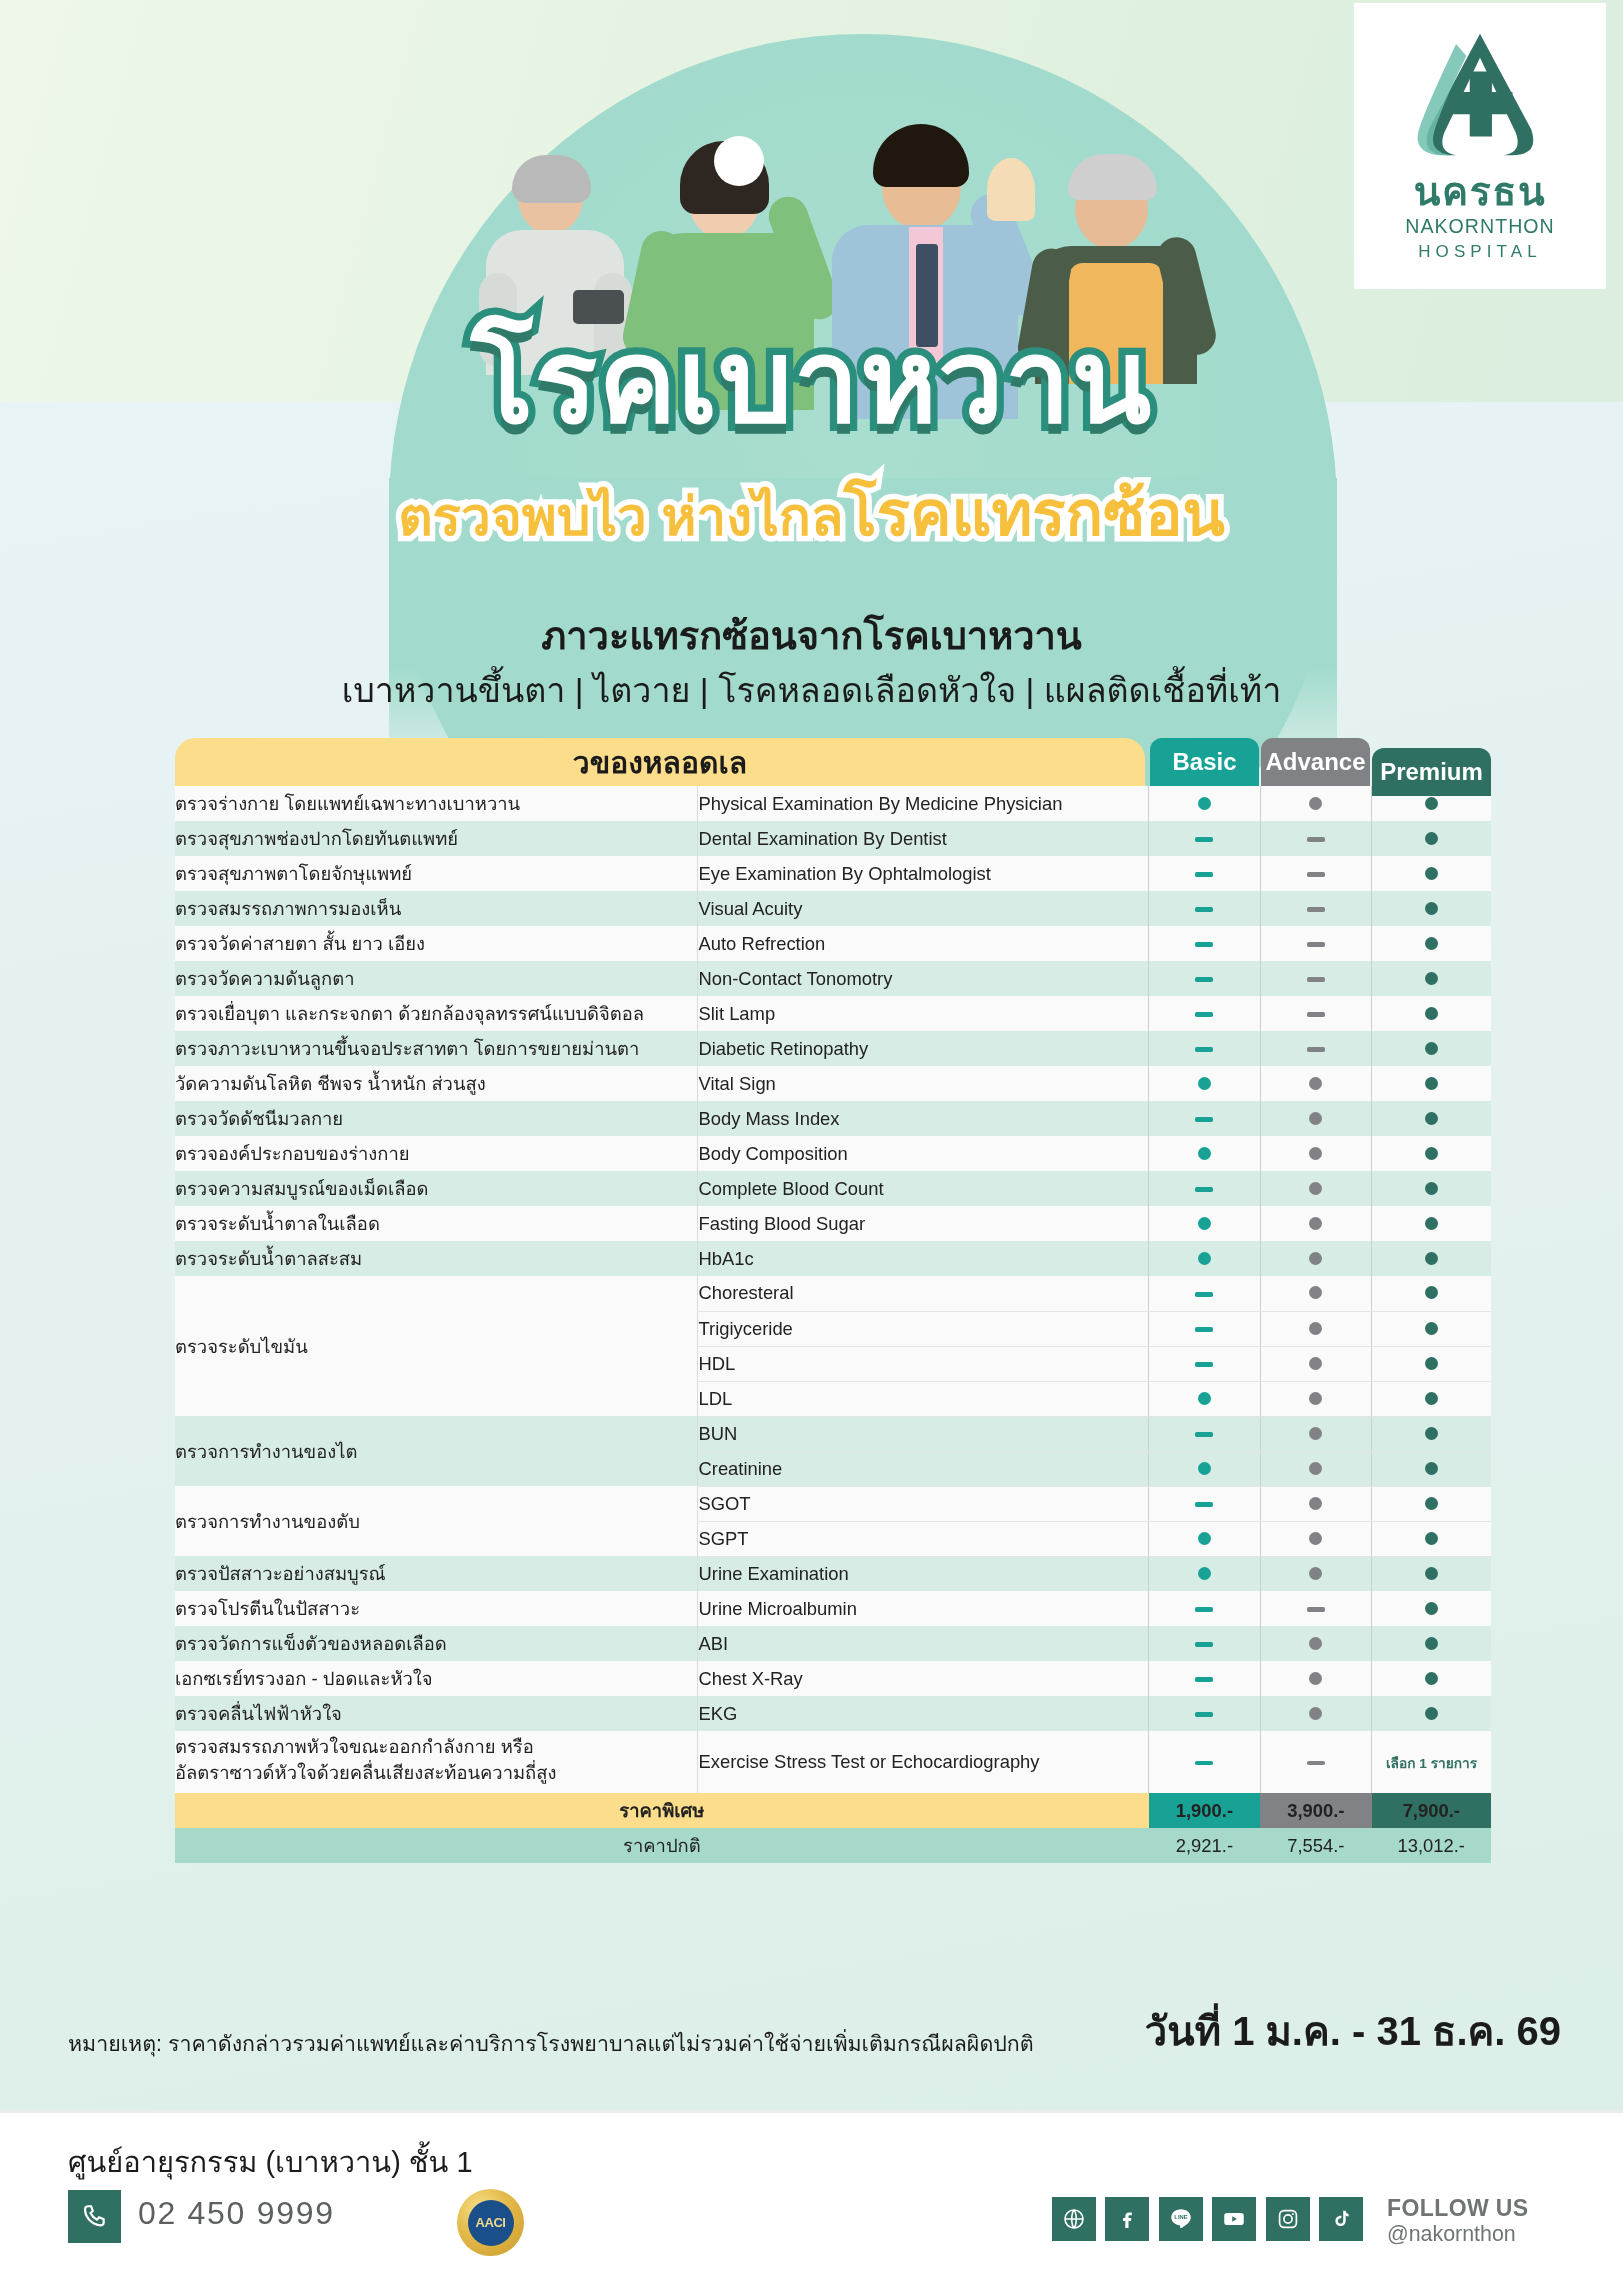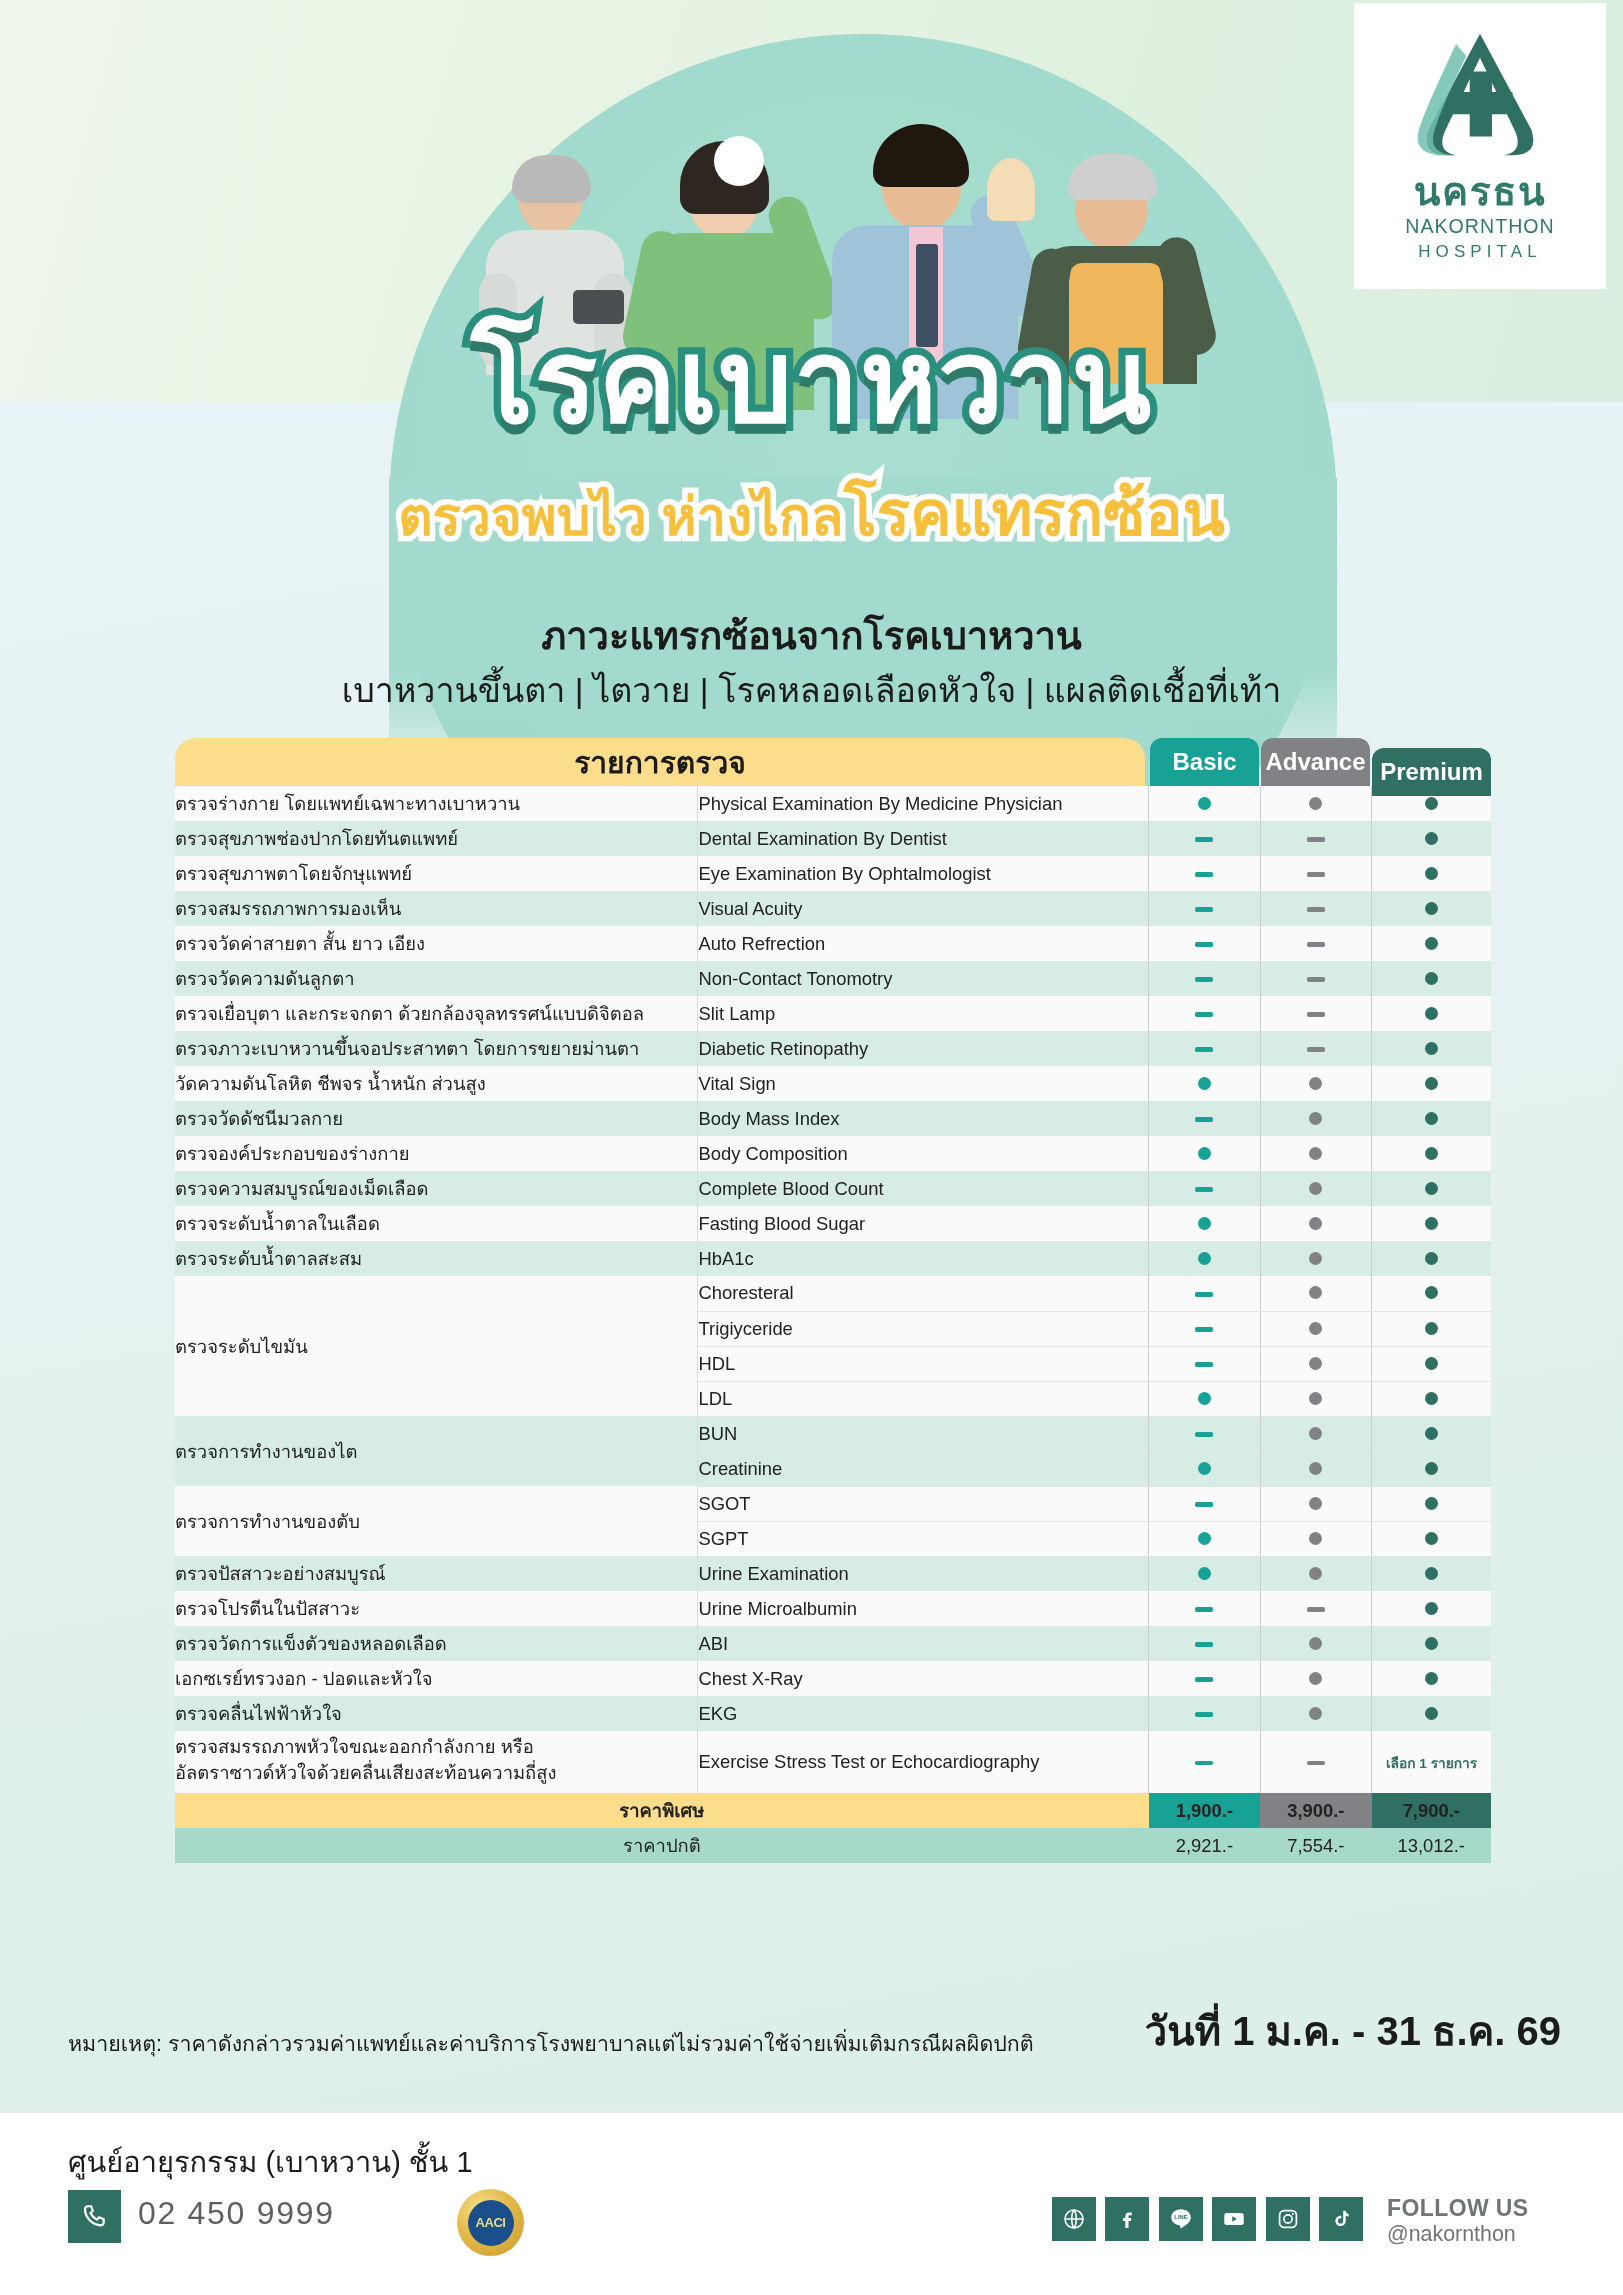--- a/index.html
+++ b/index.html
@@ -303,21 +303,21 @@
     <div class="main-title">โรคเบาหวาน</div>
     <div class="sub-title">
       <span class="s1">ตรวจพบไว ห่างไกล</span><span class="s2">โรคแทรกซ้อน</span>
     </div>
     <div class="lead1">ภาวะแทรกซ้อนจากโรคเบาหวาน</div>
     <div class="lead2">เบาหวานขึ้นตา | ไตวาย | โรคหลอดเลือดหัวใจ | แผลติดเชื้อที่เท้า</div>
   </div>
 
   <div class="table-wrap">
     <div class="hdr-row">
-      <div class="hdr-title">รายการตรวจ</div>
+      <div class="hdr-title">วของหลอดเล</div>
       <div class="plan-tab t0">Basic</div>
       <div class="plan-tab t1">Advance</div>
       <div class="plan-tab t2">Premium</div>
     </div>
 
     <table class="pkg">
       <colgroup>
         <col class="c-th">
           <col class="c-en">
           <col class="c-p">

